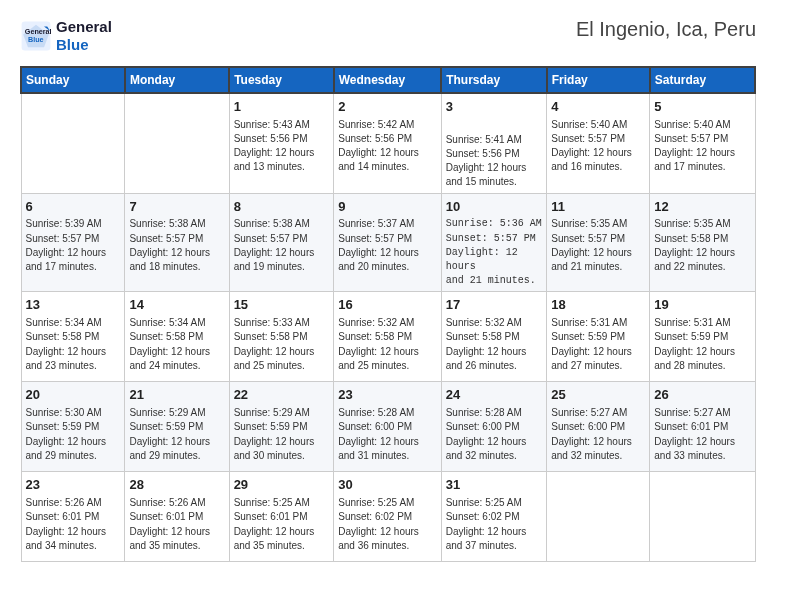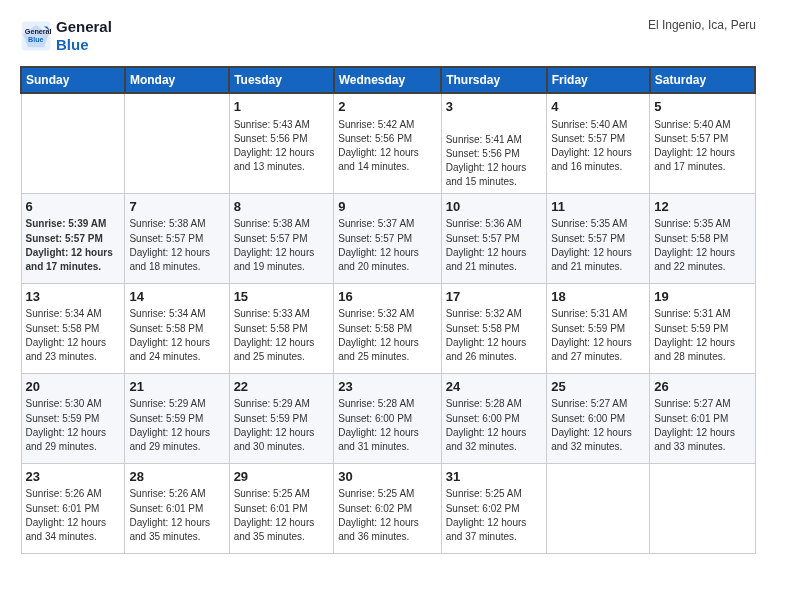--- a/index.html
+++ b/index.html
@@ -34,21 +34,21 @@
     .title-block {
       text-align: right;
     }
     .month-title {
       font-size: 36px;
       font-weight: bold;
       color: #1a1a2e;
       line-height: 1.1;
     }
     .location {
-      font-size: 12px;
+      font-size: 20px;
       color: #444;
     }
     table {
       width: 100%;
       border-collapse: collapse;
       font-size: 10.5px;
     }
     thead tr th {
       background-color: #1565c0;
       color: #fff;
@@ -162,21 +162,21 @@
             <span class="day-num">5</span>
             <div class="day-info" style="white-space: pre-line;">Sunrise: 5:40 AM
 Sunset: 5:57 PM
 Daylight: 12 hours
 and 17 minutes.</div>
           </td>
         </tr>
         <tr>
           <td>
             <span class="day-num">6</span>
-            <div class="day-info" style="white-space: pre-line; font-weight: bold;">Sunrise: 5:39 AM
+            <div class="day-info" style="white-space: pre-line;">Sunrise: 5:39 AM
 Sunset: 5:57 PM
 Daylight: 12 hours
 and 17 minutes.</div>
           </td>
           <td>
             <span class="day-num">7</span>
             <div class="day-info" style="white-space: pre-line;">Sunrise: 5:38 AM
 Sunset: 5:57 PM
 Daylight: 12 hours
 and 18 minutes.</div>
@@ -190,21 +190,21 @@
           </td>
           <td>
             <span class="day-num">9</span>
             <div class="day-info" style="white-space: pre-line;">Sunrise: 5:37 AM
 Sunset: 5:57 PM
 Daylight: 12 hours
 and 20 minutes.</div>
           </td>
           <td>
             <span class="day-num">10</span>
-            <div class="day-info" style="white-space: pre-line;">Sunrise: 5:36 AM
+            <div class="day-info" style="white-space: pre-line; font-family: Liberation Mono, monospace;">Sunrise: 5:36 AM
 Sunset: 5:57 PM
 Daylight: 12 hours
 and 21 minutes.</div>
           </td>
           <td>
             <span class="day-num">11</span>
             <div class="day-info" style="white-space: pre-line;">Sunrise: 5:35 AM
 Sunset: 5:57 PM
 Daylight: 12 hours
 and 21 minutes.</div>

